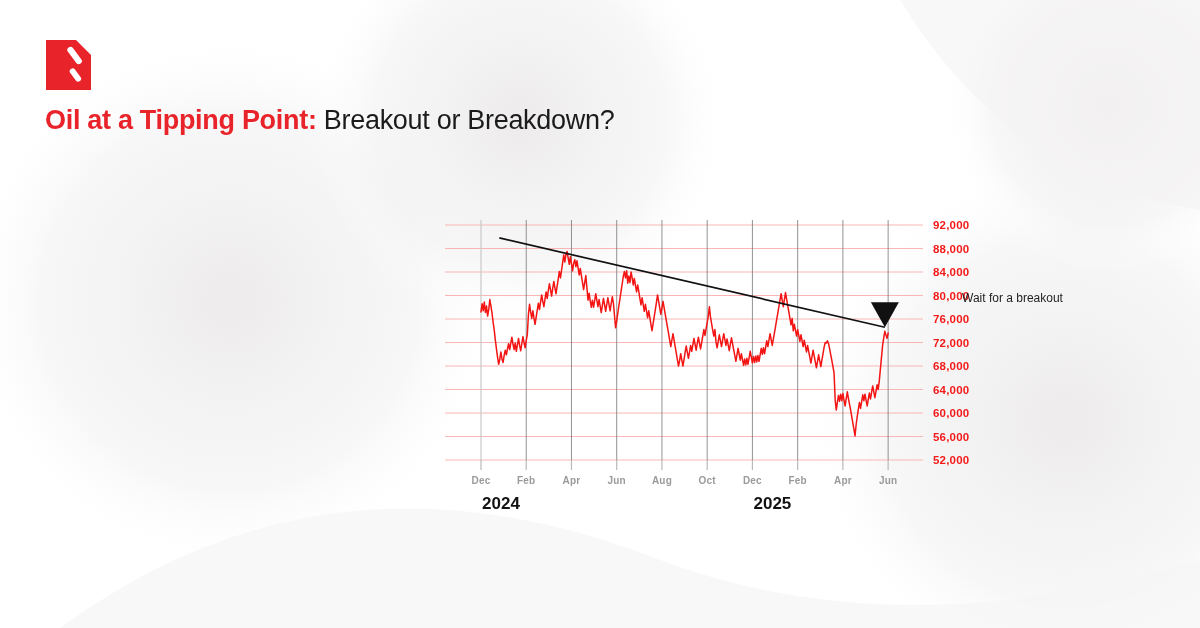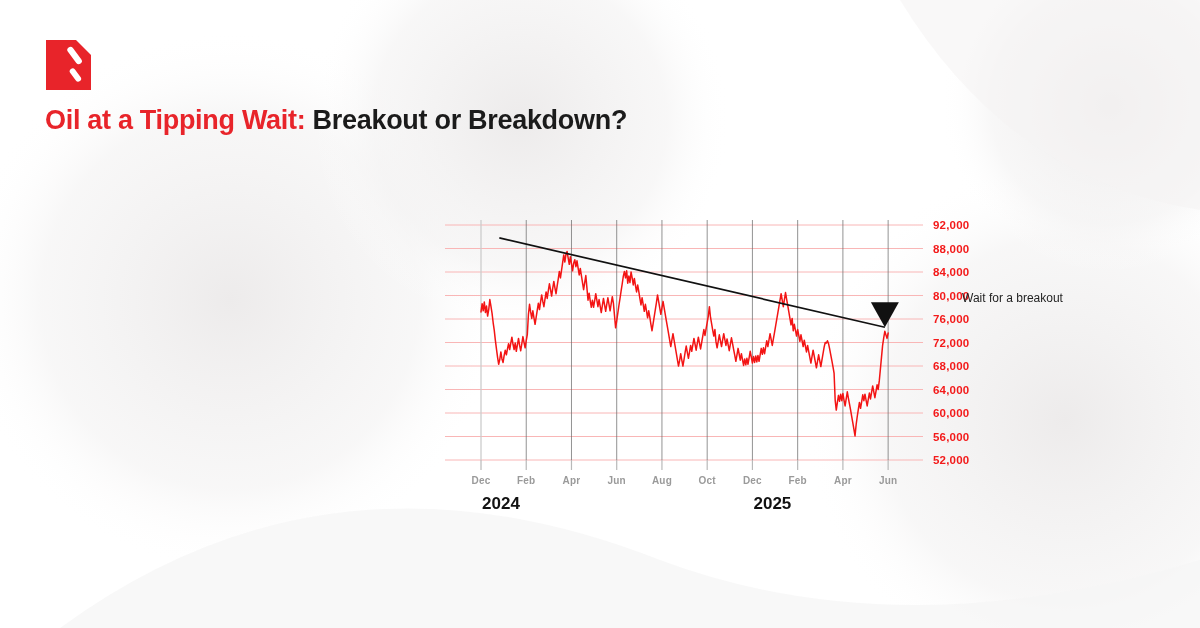--- a/index.html
+++ b/index.html
@@ -21,21 +21,21 @@
     width:45px; height:50px; z-index:3;
   }
 
   
   #headline {
     position:absolute; left:45px; top:104px; z-index:3;
     font-size:27px; font-weight:700; letter-spacing:-0.3px;
     white-space:nowrap; line-height:1.2;
   }
   #headline .hl-red   { color:#E8242A; font-weight:800; }
-  #headline .hl-black { color:#1b1b1b; font-weight:700; }
+  #headline .hl-black { color:#1b1b1b; font-weight:400; }
 
   
   #chart-figure {
     position:absolute; left:440px; top:195px;
     width:540px; height:330px; z-index:2;text-align:center;
   }
   #chart-svg { display:block; width:540px; height:330px; overflow:visible; }
 
   .y-tick-label {
     fill:#F31A1A; font-family:"Liberation Sans", sans-serif;
@@ -75,21 +75,21 @@
   <path d="M900 0 Q 1010 180 1200 210 L1200 0 Z" fill="#f5f4f4" opacity="0.6"></path>
 </svg>
 
 <svg id="logo-mark" viewBox="0 0 45 50">
   <path d="M0 0 H30 L45 15 V50 H0 Z" fill="#E8242A"></path>
   <rect x="25.5" y="5.5" width="6.2" height="20" rx="3.1" fill="#ffffff" transform="rotate(-37 28.6 15.5)"></rect>
   <rect x="26.5" y="27.5" width="5.8" height="15" rx="2.9" fill="#ffffff" transform="rotate(-37 29.4 35)"></rect>
 </svg>
 
 <h1 id="headline">
-  <span class="hl-red">Oil at a Tipping Wait:</span><span class="hl-black"> Breakout or Breakdown?</span>
+  <span class="hl-red">Oil at a Tipping Point:</span><span class="hl-black"> Breakout or Breakdown?</span>
 </h1>
 
 <figure id="chart-figure">
   <svg id="chart-svg" viewBox="0 0 540 330">
     <g id="h-gridlines">
         <line x1="5" x2="483" y1="30" y2="30" stroke="#F9B6B6" stroke-width="1"></line>
         <line x1="5" x2="483" y1="53.5" y2="53.5" stroke="#F9B6B6" stroke-width="1"></line>
         <line x1="5" x2="483" y1="77" y2="77" stroke="#F9B6B6" stroke-width="1"></line>
         <line x1="5" x2="483" y1="100.5" y2="100.5" stroke="#F9B6B6" stroke-width="1"></line>
         <line x1="5" x2="483" y1="124" y2="124" stroke="#F9B6B6" stroke-width="1"></line>

